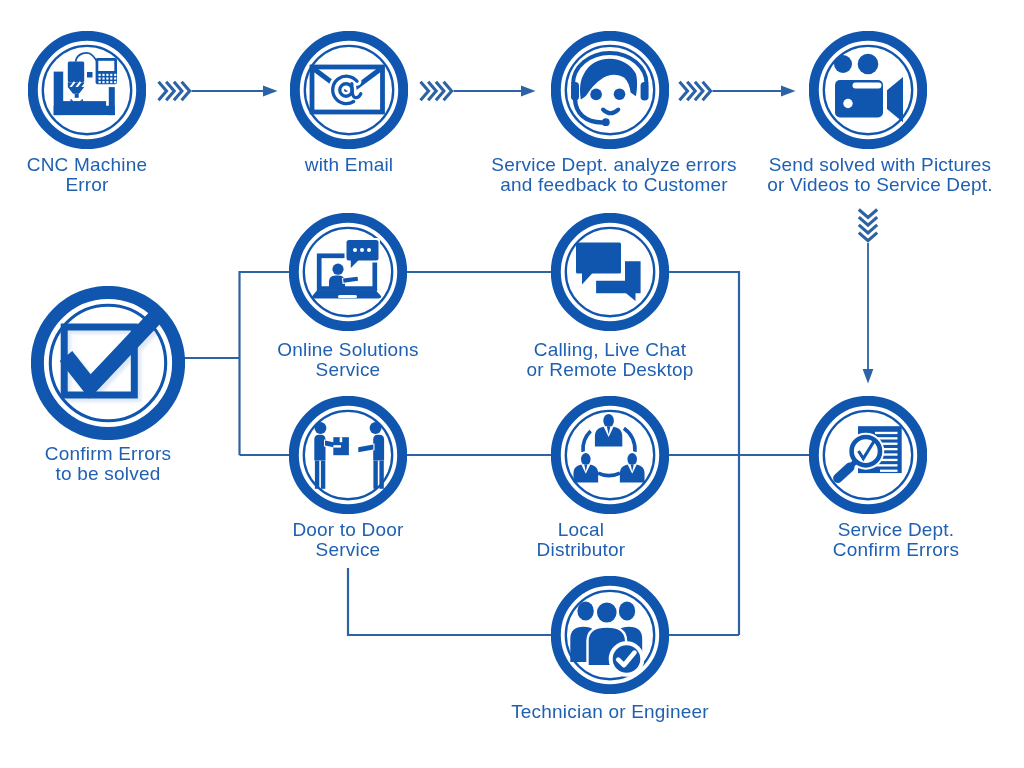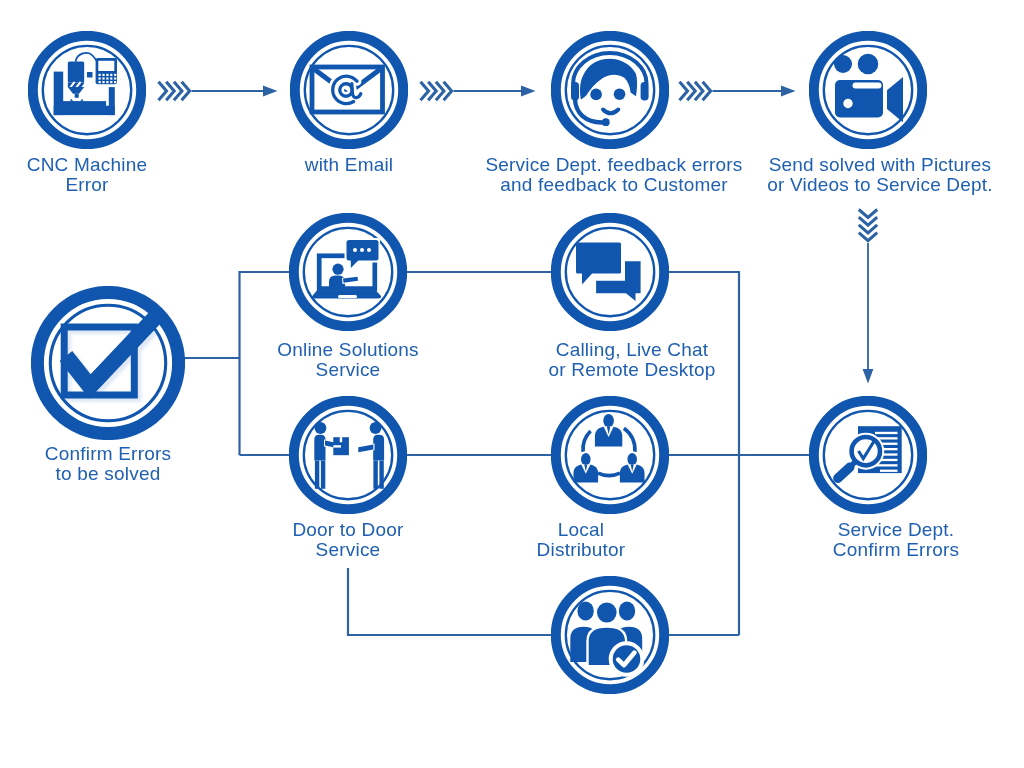--- a/index.html
+++ b/index.html
@@ -167,21 +167,21 @@
           <circle class="b" cx="68.5" cy="63.2" r="5.8"></circle>
           <path class="bs" stroke-width="4" stroke-linecap="round" d="M52,78.5 Q59.5,86 67.3,78.5"></path>
           <rect class="b" x="20" y="51" width="8" height="18.5" rx="3.8"></rect>
           <rect class="b" x="89.6" y="51" width="8" height="18.5" rx="3.8"></rect>
           <path class="bs" stroke-width="4.4" stroke-linecap="round" d="M24,68 C24.5,82 34,91 51,91.5"></path>
           <circle class="b" cx="54.8" cy="91.2" r="3.9"></circle>
         </g>
       </svg>
     </div>
     <div class="label" style="left:614px;top:155px;">
-      <span>Service Dept. feedback errors</span>
+      <span>Service Dept. analyze errors</span>
       <span>and feedback to Customer</span>
     </div>
   </div>
 
   <div class="node">
     <div class="icon-wrap" style="left:809px;top:31px;">
       <svg width="118" height="118" viewBox="0 0 118 118">
         <circle class="ring-outer" cx="59" cy="59" r="54.2"></circle>
         <circle class="ring-inner" cx="59" cy="59" r="44.2"></circle>
         <g>
@@ -235,21 +235,21 @@
         <circle class="ring-outer" cx="59" cy="59" r="54.2"></circle>
         <circle class="ring-inner" cx="59" cy="59" r="44.2"></circle>
         <g>
           <rect class="b" x="25" y="29.5" width="45" height="31" rx="1.5"></rect>
           <polygon class="b" points="31,59.5 42,59.5 31,71.5"></polygon>
           <path class="ws" stroke-width="3.6" d="M74,48.2 L89.6,48.2 L89.6,80.2 L84.5,80.2 L84.5,88 L75,80.2 L45.1,80.2 L45.1,67.7 L74,67.7 Z"></path>
           <path class="b" d="M74,48.2 L89.6,48.2 L89.6,80.2 L84.5,80.2 L84.5,88 L75,80.2 L45.1,80.2 L45.1,67.7 L74,67.7 Z"></path>
         </g>
       </svg>
     </div>
-    <div class="label" style="left:632px;top:340px;">
+    <div class="label" style="left:610px;top:340px;">
       <span>Calling, Live Chat</span>
       <span>or Remote Desktop</span>
     </div>
   </div>
 
   <div class="node big">
     <div class="icon-wrap" style="left:31px;top:286px;">
       <svg width="154" height="154" viewBox="0 0 154 154">
         <defs>
             <filter id="soft" x="-20%" y="-20%" width="140%" height="140%">
@@ -378,16 +378,17 @@
           <path class="b" d="M19.3,85.9 L19.3,63 Q19.3,50.8 32.6,50.8 Q45.9,50.8 45.9,63 L45.9,85.9 Z"></path>
           <path class="b" d="M64.6,85.9 L64.6,63 Q64.6,50.8 77.9,50.8 Q91.2,50.8 91.2,63 L91.2,85.9 Z"></path>
           <ellipse class="b" cx="55.8" cy="36.5" rx="11" ry="11.3" stroke="#fff" stroke-width="2.4"></ellipse>
           <path class="b" stroke="#fff" stroke-width="2.4" d="M36.5,90.2 L36.5,65 Q36.5,50.6 55.8,50.6 Q75.1,50.6 75.1,65 L75.1,90.2 Z"></path>
           <circle class="b" cx="75.5" cy="83" r="15.8" stroke="#fff" stroke-width="4"></circle>
           <polyline class="ws" stroke-width="4.6" stroke-linecap="round" stroke-linejoin="round" points="67.2,83.6 72.9,89.2 83.5,76.6"></polyline>
         </g>
       </svg>
     </div>
     <div class="label" style="left:610px;top:702px;">
+      <span>Technician or Engineer</span>
     </div>
   </div>
 
 </div>
 
 </body></html>

